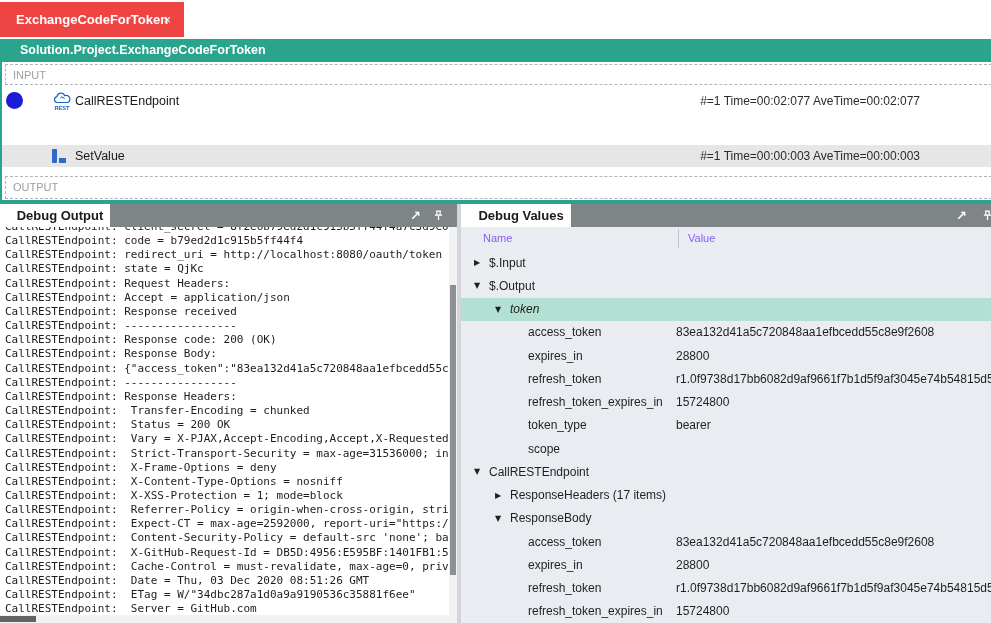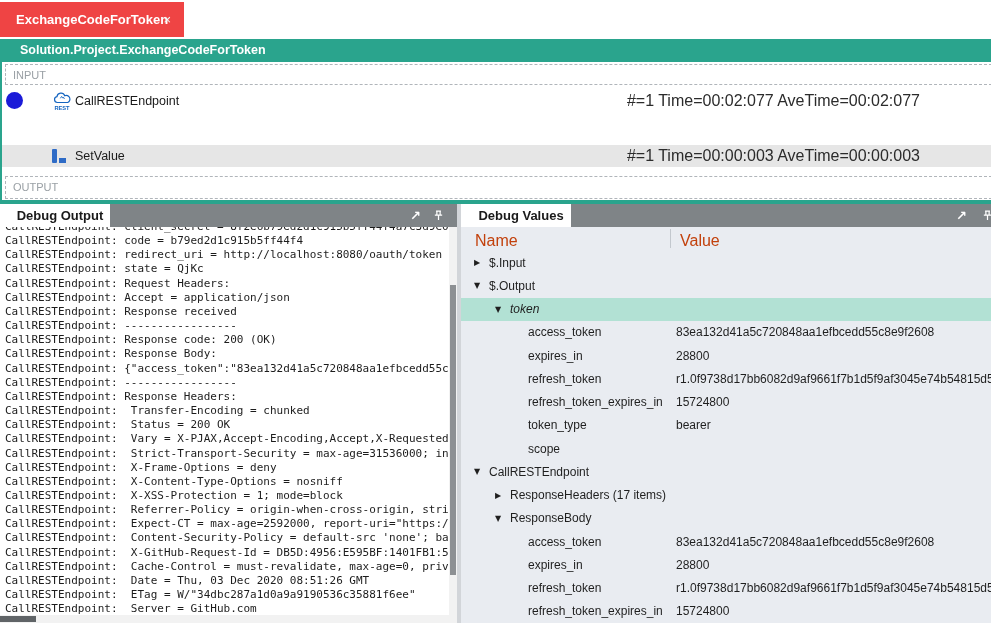--- a/index.html
+++ b/index.html
@@ -29,21 +29,21 @@
   .output-box { top:114px; height:23px; }
   .proc-row { position:absolute; left:0; right:0; }
   .row1 { top:26px; height:26px; background:#fff; }
   .row2 { top:52px; height:22px; background:#e6e6e6;margin-top:31px; }
   .bp-dot { position:absolute; left:4px; top:4px; width:17px; height:17px;
     border-radius:50%; background:#1b1bd8; }
   .proc-icon { position:absolute; left:49px; top:2px; }
   .proc-label { position:absolute; left:73px; top:0; bottom:0; display:flex;
     align-items:center; font-size:12.5px; color:#1a1a1a; }
   .proc-stats { position:absolute; right:71px; top:0; bottom:0; display:flex;
-    align-items:center; font-size:16px; color:#2b2b2b; }
+    align-items:center; font-size:12px; color:#2b2b2b; }
   .sv-icon { position:relative; width:16px; height:15px; top:3px; }
   .sv-bar { position:absolute; left:0; top:0; width:5px; height:14px;
     background:#2e6bc6; border-radius:1px; }
   .sv-sq { position:absolute; left:7px; top:9px; width:7px; height:5px;
     background:#2e6bc6; }
 
   .teal-band { position:absolute; left:0; top:200px; width:991px; height:4px;
     background:#2aa48d; }
 
   
@@ -65,21 +65,21 @@
   .vscroll { position:absolute; right:0; top:23px; width:8px; bottom:8px; background:#f2f2f2; }
   .vthumb { position:absolute; left:1px; right:1px; top:58px; height:290px; background:#8d9093; }
   .hscroll { position:absolute; left:0; bottom:0; height:8px; right:8px; background:#f2f2f2; }
   .hthumb { position:absolute; left:0; top:1px; bottom:1px; width:36px; background:#606467; }
   .scorner { position:absolute; right:0; bottom:0; width:8px; height:8px; background:#f2f2f2; }
 
   .divider { position:absolute; left:457px; top:204px; width:4px; height:419px; background:#d2d5d9; }
 
   .panel-right { position:absolute; left:461px; top:204px; width:530px; height:419px;
     background:#e9ecf1; overflow:hidden; }
-  .cols { position:absolute; left:4px; top:23px; right:0; height:24px; font-size:16px; color:#c2410c; }
+  .cols { position:absolute; left:12px; top:23px; right:0; height:24px; font-size:11px; color:#8b5cf6; }
   .col-name { position:absolute; left:10px; top:5px; }
   .col-value { position:absolute; left:215px; top:5px; }
   .col-sep { position:absolute; left:205px; top:2px; width:1px; height:19px; background:#c3c8ce; }
   .tree { position:absolute; left:0; top:47px; right:0; bottom:0; }
   .tv-row { position:relative; height:23.25px; font-size:12px; color:#1f1f1f; }
   .tv-row.hl { background:#b2e1d4;font-style:italic; }
   .tw { position:absolute; top:0; bottom:0; display:flex; align-items:center;
     font-family:"DejaVu Sans", sans-serif; font-size:8px; color:#1f1f1f; width:12px; }
   .a-col::before { content:"▶"; }
   .a-exp::before { content:"▼"; }

